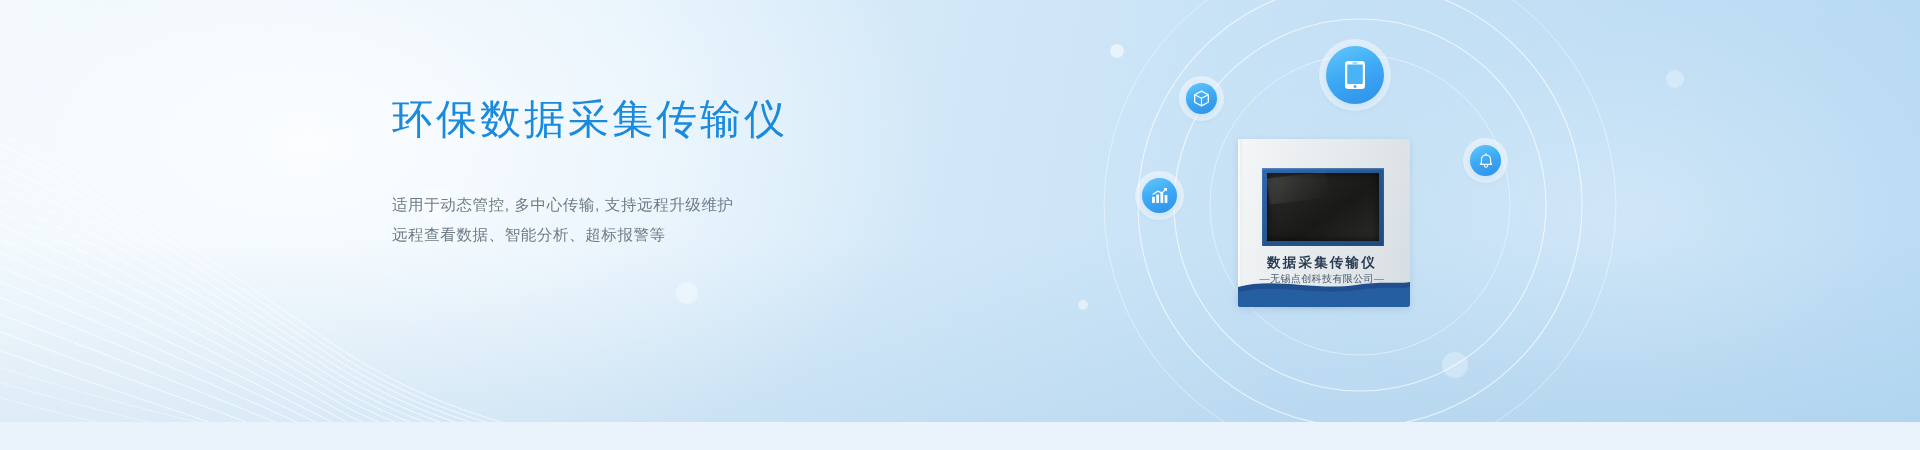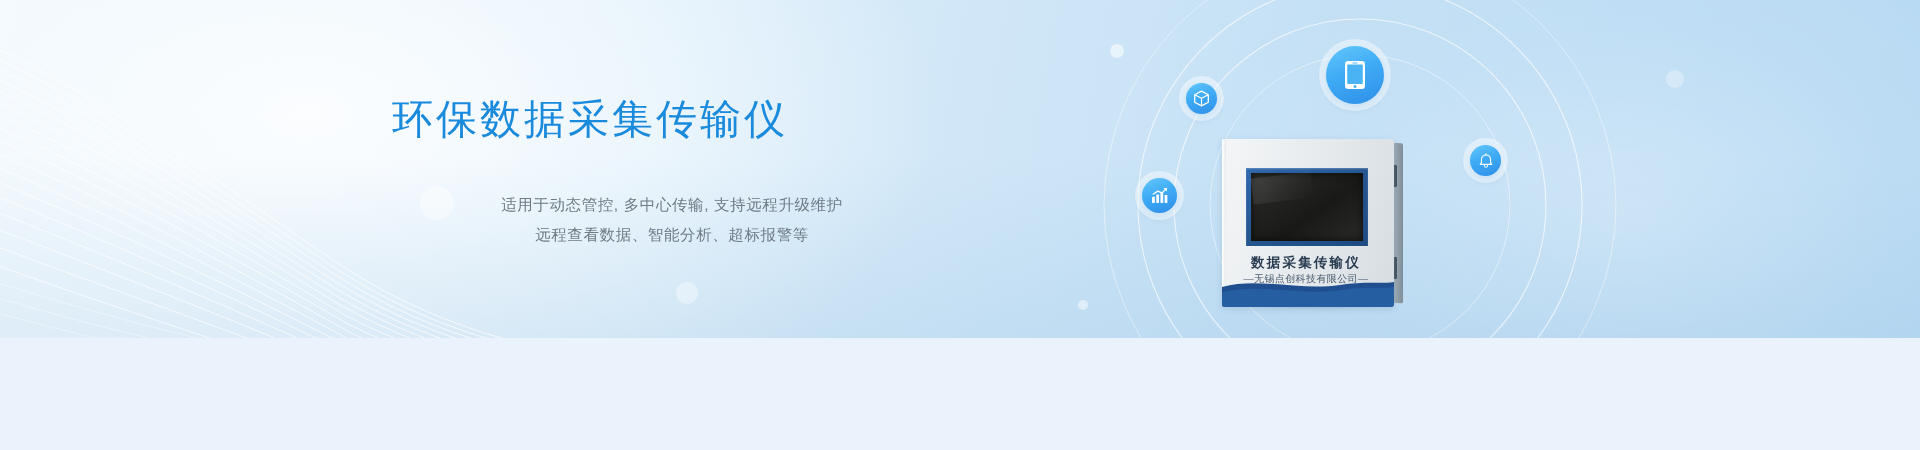--- a/index.html
+++ b/index.html
@@ -5,21 +5,21 @@
   * { margin:0; padding:0; box-sizing:border-box; }
   html,body { width:1920px; height:450px; overflow:hidden; }
   body {
     font-family:"Liberation Sans","DejaVu Sans",sans-serif;
     background:#eaf3fb;
   }
 
   
   #banner {
     position:relative;
-    width:1920px; height:338px;
+    width:1920px; height:422px;
     overflow:hidden;
     background:
       radial-gradient(ellipse 900px 520px at 16% 34%, #fbfdff 0%, rgba(244,250,254,0.72) 34%, rgba(232,243,252,0) 70%),
       linear-gradient(100deg,#f3f9fd 0%, #eaf4fc 16%, #ddeefa 34%, #cfe6f7 52%, #c4e0f5 68%, #bcdcf4 82%, #b8daf3 100%);
     text-decoration: underline;
   }
 
   
   .depth-right {
     position:absolute; right:0; top:0; width:780px; height:450px;
@@ -47,38 +47,38 @@
 
   
   .copy { position:absolute; left:392px; top:96px; width:560px; }
   .headline {
     font-size:41px; line-height:1.16; letter-spacing:3px;
     color:#1a8adc; font-weight:400; white-space:nowrap;
   }
   .sublines { margin-top:46px; }
   .subline {
     font-size:15.5px; line-height:30px; letter-spacing:0.6px;
-    color:#6e7b85; font-weight:400; white-space:nowrap;text-align:center;
+    color:#6e7b85; font-weight:400; white-space:nowrap;
   }
 
   
   .arcs { position:absolute; left:1060px; top:-30px; width:640px; height:470px; pointer-events:none; }
   .arcs svg { display:block; width:100%; height:100%; }
 
   
   .device {
     position:absolute; left:1222px; top:139px;
     width:175px; height:172px;
   }
   .dev-shadow {
     position:absolute; left:4px; top:150px; width:176px; height:22px;
     background:radial-gradient(ellipse 88px 11px at 50% 50%, rgba(76,116,150,0.34), rgba(76,116,150,0));
   }
   .dev-body {
-    position:absolute; left:0; top:0; width:172px; height:168px;
+    position:absolute; left:16px; top:0; width:172px; height:168px;
     background:linear-gradient(103deg,#f4f6f7 0%,#eceff1 30%,#e2e7ea 62%,#d6dde2 100%);
     border-radius:2px 3px 3px 2px;
     box-shadow:0 2px 7px rgba(60,100,140,0.16);
     overflow:hidden;
     padding-left:16px;
   }
   
   .dev-edge-l { position:absolute; left:0; top:0; width:4px; height:168px; background:linear-gradient(to right,#ffffff,#e6eaed); }
   
   .dev-side {

